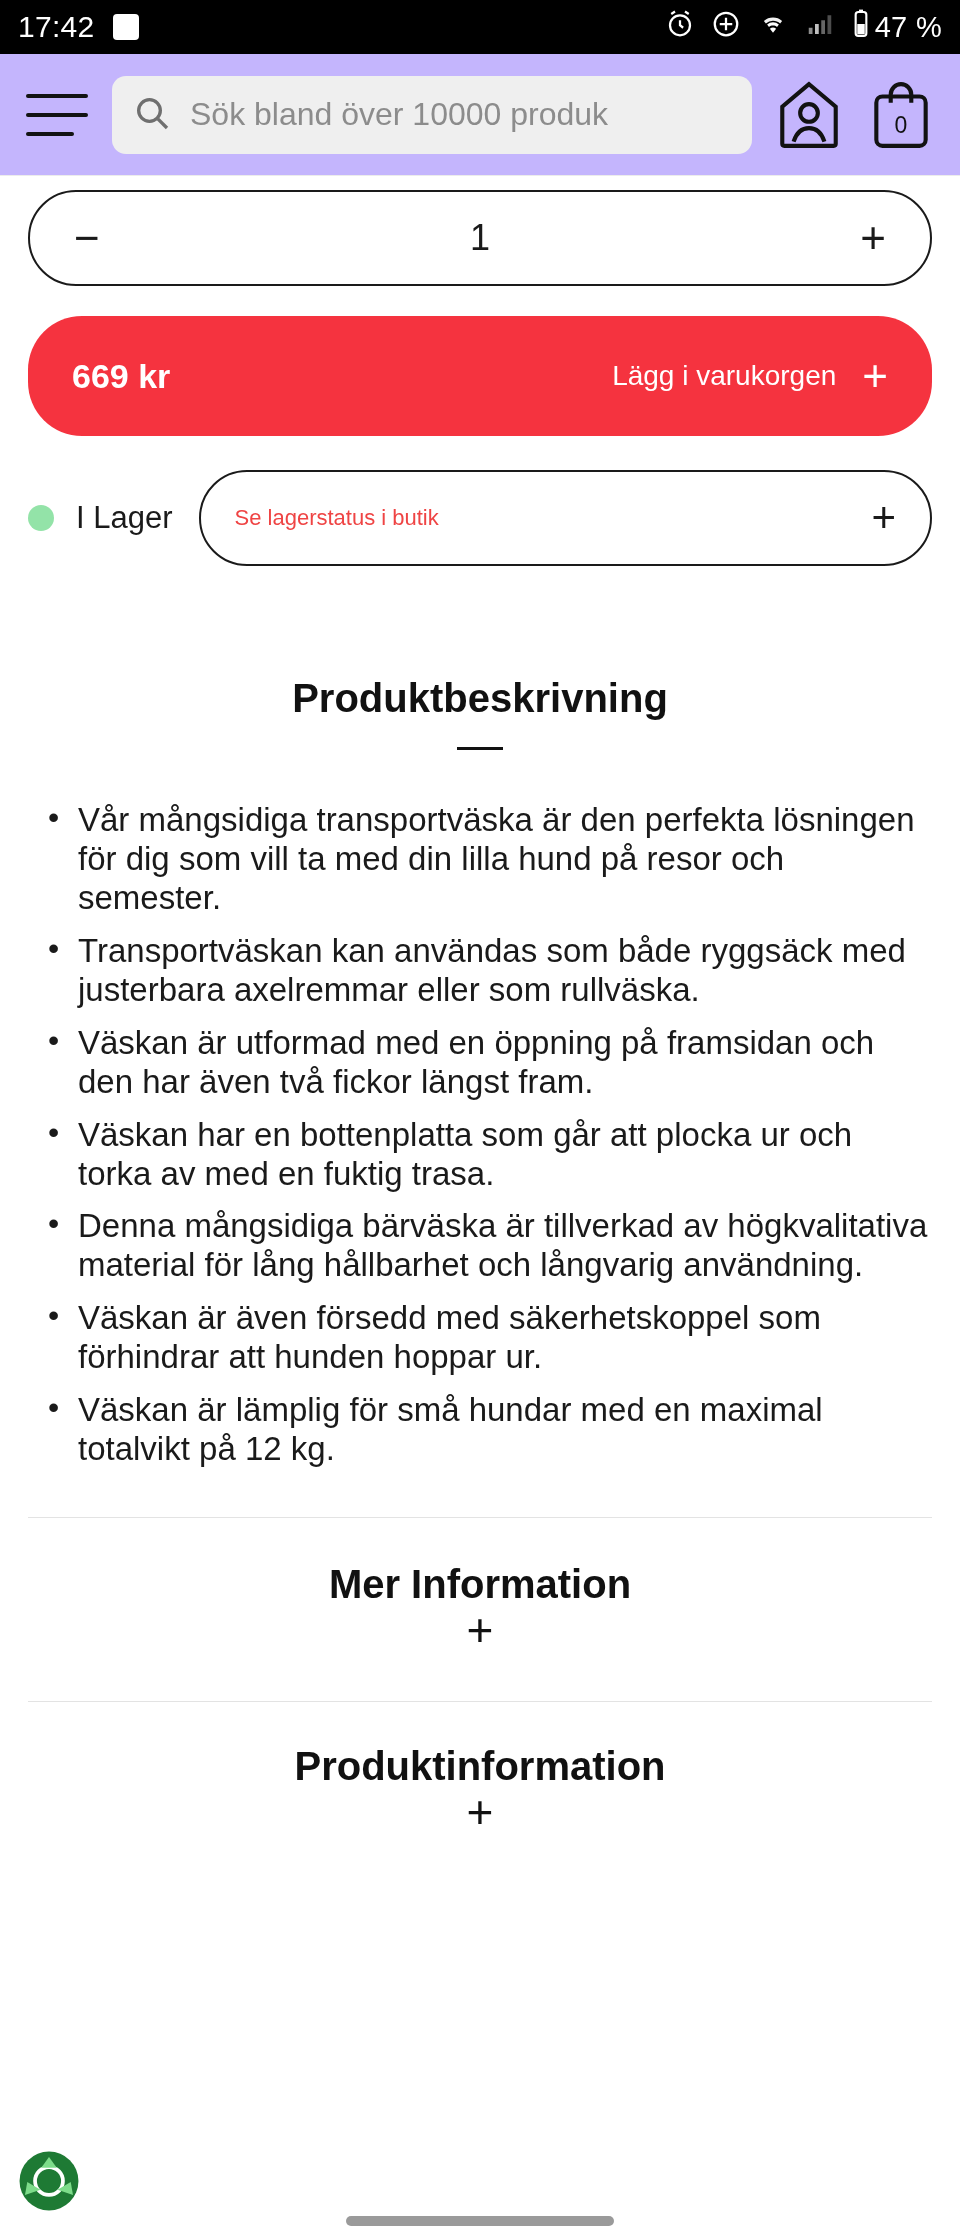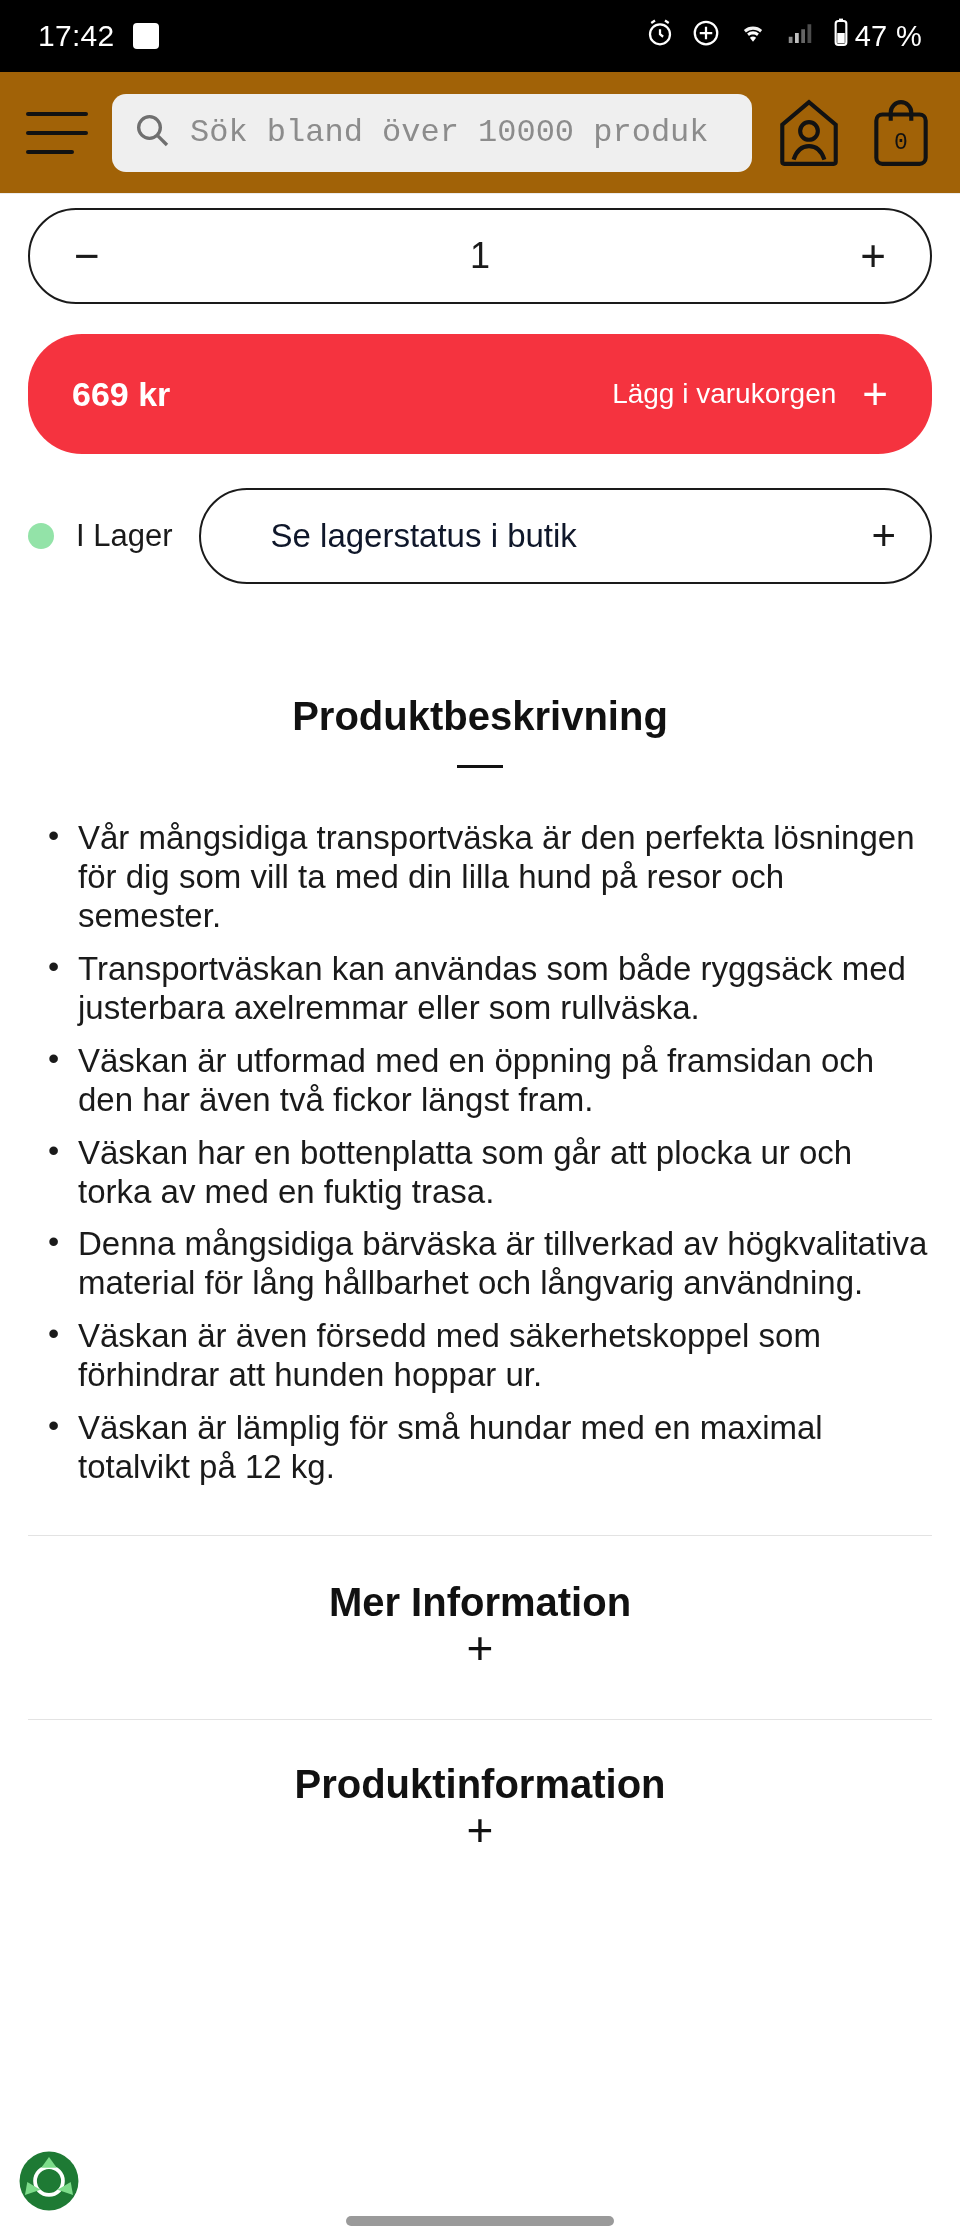--- a/index.html
+++ b/index.html
@@ -13,50 +13,49 @@
   .phone {
     position: relative;
     width: 960px;
     height: 2240px;
     background: #ffffff;
     overflow: hidden;
   }
 
   
   .statusbar {
-    height: 72px;
+    height: 54px;
     background: #000000;
     color: #ffffff;
     display: flex;
     align-items: center;
-    padding: 0 38px;
+    padding: 0 18px;
     font-size: 30px;
     letter-spacing: 0.3px;
   }
   .statusbar .clock { font-size: 30px; font-weight: 500; }
   .statusbar .sq {
     width: 26px; height: 26px;
     background: #ffffff;
     border-radius: 4px;
     margin-left: 18px;
   }
   .statusbar .spacer { flex: 1; }
   .statusbar .icons { display: flex; align-items: center; gap: 16px; }
   .statusbar .battpct { font-size: 29px; margin-left: 4px; font-weight: 400; }
 
   
   .header {
     height: 122px;
-    background: #a16207;
+    background: #c4b5fd;
     display: flex;
     align-items: center;
     padding: 0 24px;
     gap: 22px;
     border-bottom: 1px solid #ececec;
-    font-family: Liberation Mono, monospace;
   }
   .hamburger {
     width: 66px; height: 54px;
     display: flex; flex-direction: column; justify-content: space-between;
     padding: 6px 2px;
     cursor: pointer;
   }
   .hamburger span {
     display: block;
     height: 4px;
@@ -142,21 +141,21 @@
   .store-btn {
     flex: 1;
     height: 96px;
     border: 2px solid #1a1a1a;
     border-radius: 48px;
     display: flex;
     align-items: center;
     padding: 0 34px;
     cursor: pointer;
   }
-  .store-btn .txt { font-size: 33px; color: #0f172a; margin-left: 36px; }
+  .store-btn .txt { font-size: 22px; color: #ef4444; }
   .store-btn .grow { flex: 1; }
   .store-btn .plus { font-size: 42px; color: #1a1a1a; line-height: 1; }
 
   
   .section-head {
     display: flex;
     align-items: center;
     padding: 0 4px;
     flex-direction: column;
   }

